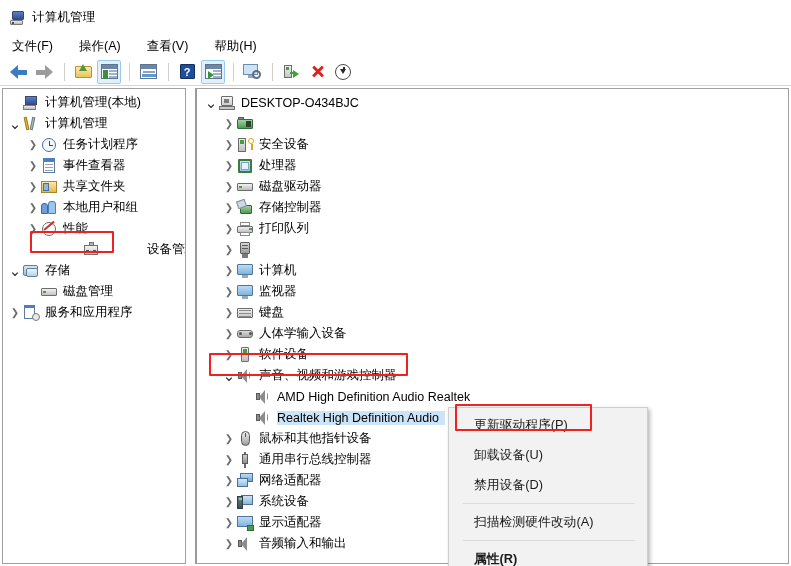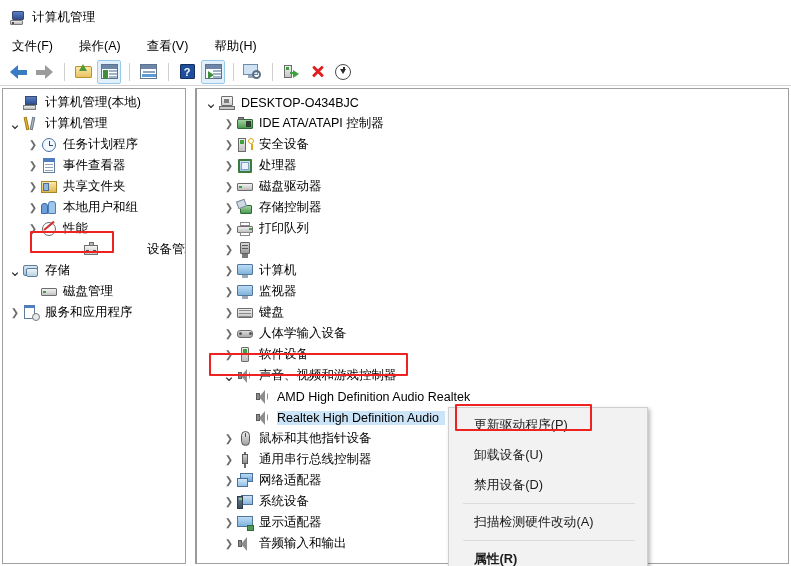--- a/index.html
+++ b/index.html
@@ -509,21 +509,20 @@
 
       <div class="trow" style="padding-left:24px;">
         <span class="chev">
             <span class="chevglyph" style="font-size: 10px;">❯</span>
           </span>
         <span class="tico i-ide">
             <span class="b"></span>
             <span class="c"></span>
             <span class="p"></span>
           </span>
-        <span class="tlabel">IDE ATA/ATAPI 控制器</span>
       </div>
 
       <div class="trow" style="padding-left:24px;">
         <span class="chev">
             <span class="chevglyph" style="font-size: 10px;">❯</span>
           </span>
         <span class="tico i-sec">
             <span class="b"></span>
             <span class="g"></span>
             <span class="k"></span>

